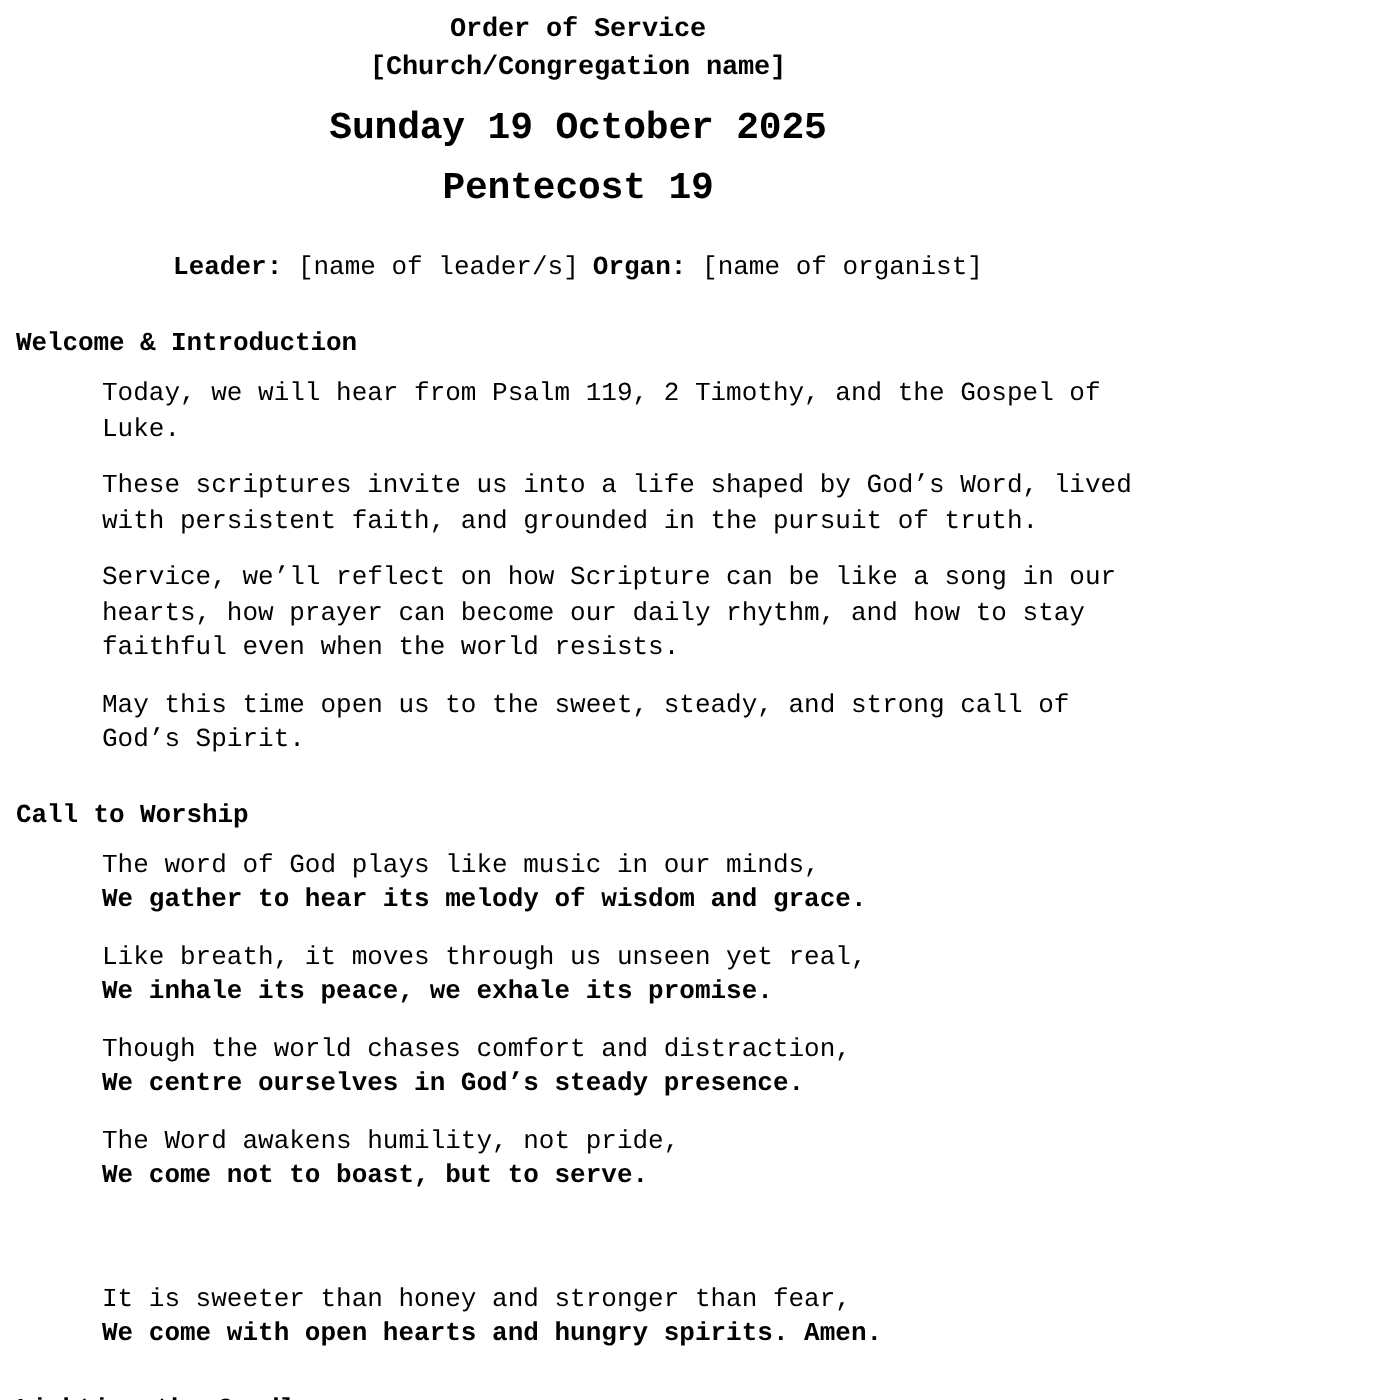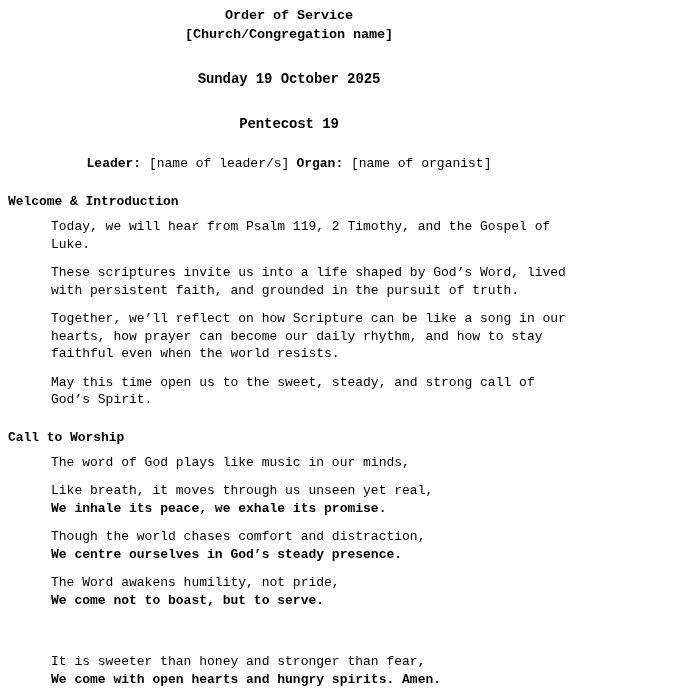--- a/index.html
+++ b/index.html
@@ -26,24 +26,24 @@
   .doc-header {
     text-align: center;
   }
   .title-line {
     font-size: 13.5px;
     font-weight: bold;
     line-height: 19px;
     letter-spacing: -0.1px;
   }
   .header-sub {
-    font-size: 14px;
+    font-size: 19px;
     font-weight: bold;
     line-height: 19px;
-    margin-top: 26px;
+    margin-top: 11px;
     letter-spacing: -0.1px;
   }
   .credits {
     font-size: 13px;
     line-height: 19px;
     margin-top: 20px;
   }
   .credits .lbl {
     font-weight: bold;
   }
@@ -108,29 +108,30 @@
     <div class="header-sub">Pentecost 19</div>
     <div class="credits"><span class="lbl">Leader:</span> <span>[name of leader/s]</span><span class="gap"></span><span class="lbl">Organ:</span> <span>[name of organist]</span></div>
   </div>
 
   <div id="sections-container">
       <div class="section">
         <div class="section-heading">Welcome &amp; Introduction</div>
         <div class="section-body">
           <div class="para">Today, we will hear from Psalm 119, 2 Timothy, and the Gospel of Luke.</div>
           <div class="para">These scriptures invite us into a life shaped by God’s Word, lived with persistent faith, and grounded in the pursuit of truth.</div>
-          <div class="para">Together, we’ll reflect on how Scripture can be like a song in our hearts, how prayer can become our daily rhythm, and how to stay faithful even when the world resists.</div>
+          <div class="para">Service, we’ll reflect on how Scripture can be like a song in our hearts, how prayer can become our daily rhythm, and how to stay faithful even when the world resists.</div>
           <div class="para">May this time open us to the sweet, steady, and strong call of God’s Spirit.</div>
         </div>
       </div>
       <div class="section">
         <div class="section-heading">Call to Worship</div>
         <div class="section-body">
           <div class="couplet">
             <div class="line-leader">The word of God plays like music in our minds,</div>
+            <div class="line-response">We gather to hear its melody of wisdom and grace.</div>
           </div>
           <div class="couplet">
             <div class="line-leader">Like breath, it moves through us unseen yet real,</div>
             <div class="line-response">We inhale its peace, we exhale its promise.</div>
           </div>
           <div class="couplet">
             <div class="line-leader">Though the world chases comfort and distraction,</div>
             <div class="line-response">We centre ourselves in God’s steady presence.</div>
           </div>
           <div class="couplet">

